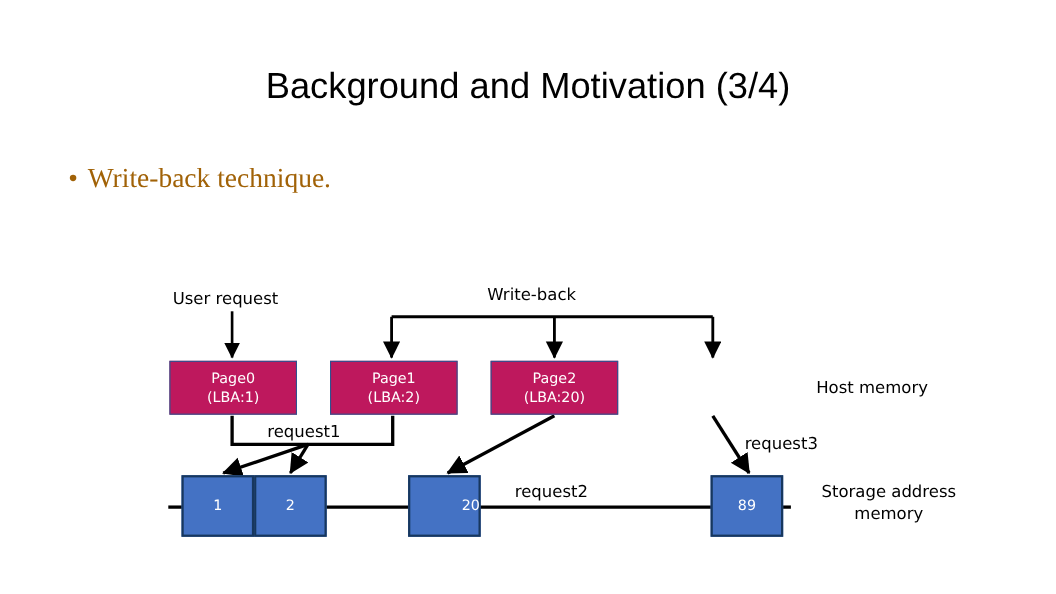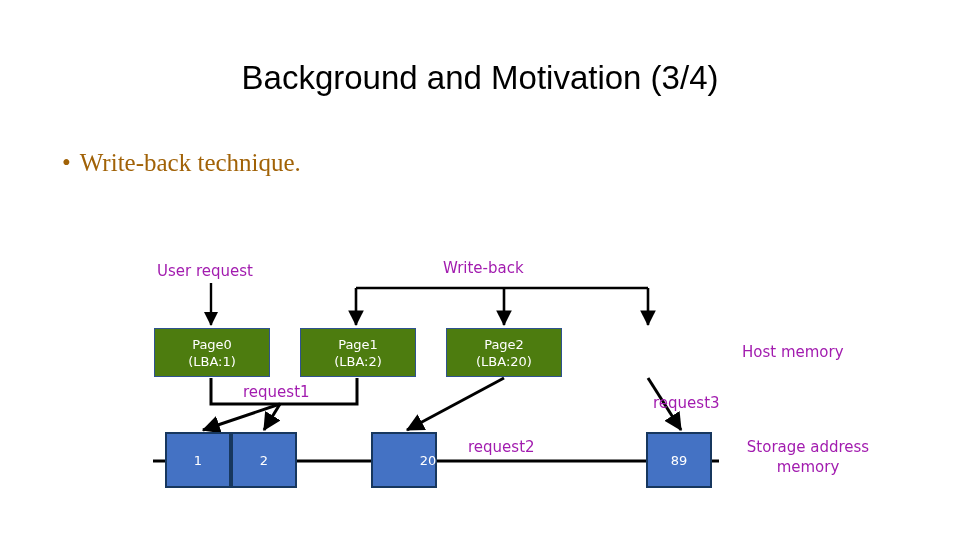--- a/index.html
+++ b/index.html
@@ -49,21 +49,21 @@
     left: 0;
     top: 0;
     width: 960px;
     height: 540px;
   }
 
   
   .pagebox {
     position: absolute;
     box-sizing: border-box;
-    background: #4d7c0f;
+    background: #be185d;
     border: 1px solid #2F528F;
     color: #ffffff;
     font-family: "DejaVu Sans", sans-serif;
     font-size: 13px;
     line-height: 17px;
     text-align: center;
     display: flex;
     flex-direction: column;
     align-items: center;
     justify-content: center;
@@ -84,21 +84,21 @@
     justify-content: center;
     white-space: nowrap;
   }
 
   
   .dlabel {
     position: absolute;
     font-family: "DejaVu Sans", sans-serif;
     font-size: 15px;
     line-height: 20px;
-    color: #a21caf;
+    color: #000000;
     white-space: nowrap;
   }
   .dlabel.two-line {
     white-space: normal;
     text-align: center;
   }
 
   svg.connectors {
     position: absolute;
     left: 0;
@@ -158,21 +158,21 @@
     <div class="dlabel" style="left:443px; top:258px;">Write-back</div>
 
     <div class="dlabel" style="left:742px; top:342px;">Host memory</div>
 
     <div class="dlabel two-line" style="left:738px; top:437px; width:140px;">Storage address memory</div>
 
     <div class="dlabel" style="left:243px; top:382px;">request1</div>
 
     <div class="dlabel" style="left:468px; top:393px;margin-top:44px;">request2</div>
 
-    <div class="dlabel" style="left:653px; top:393px;">request3</div>
+    <div class="dlabel" style="left:677px; top:393px;">request3</div>
 
     <div class="pagebox" style="left:154px; top:328px; width:116px; height:49px;">
       <span>Page0</span>
       <span>(LBA:1)</span>
     </div>
     <div class="pagebox" style="left:300px; top:328px; width:116px; height:49px;">
       <span>Page1</span>
       <span>(LBA:2)</span>
     </div>
     <div class="pagebox" style="left:446px; top:328px; width:116px; height:49px;">

